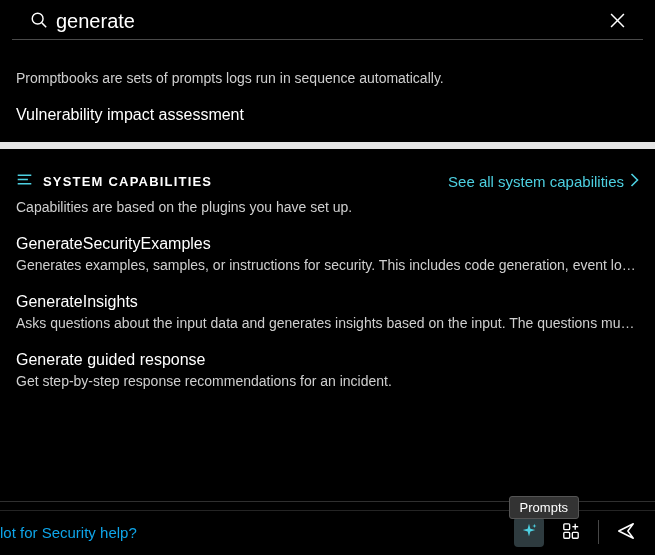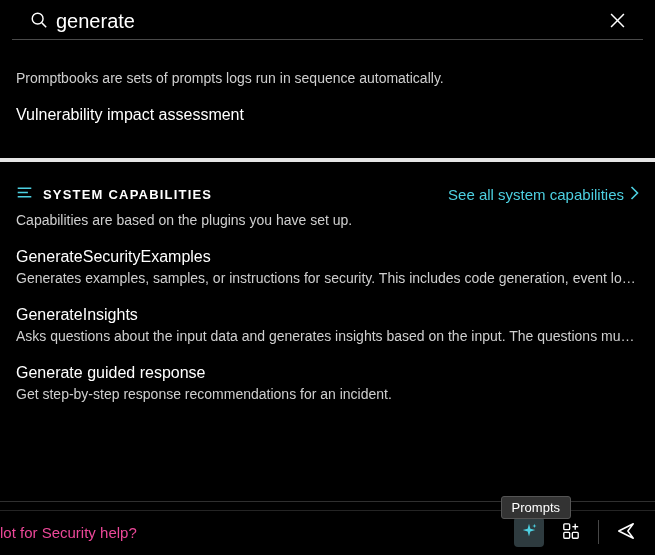--- a/index.html
+++ b/index.html
@@ -30,21 +30,21 @@
       color: #ffffff;
       font-size: 20px;
       outline: none;
     }
     .search-icon-svg { width: 18px; height: 18px; }
     .close-icon-svg { width: 15px; height: 15px; cursor: pointer; }
     
     .content { flex: 1; overflow: hidden; }
     
     .section { padding: 22px 16px 10px 16px; }
-    .section.sep { border-top: 4px solid #e5e5e5; margin-top: 24px; }
+    .section.sep { border-top: 7px solid #e5e5e5; margin-top: 8px; }
     .section-header-row {
       display: flex;
       align-items: center;
       justify-content: space-between;
     }
     .section-header-left {
       display: flex;
       align-items: center;
       gap: 10px;
     }
@@ -83,40 +83,40 @@
     .section-icon-svg { width: 17px; height: 17px; flex-shrink: 0; }
     
     .tooltip-wrapper {
       position: relative;
       border-top: 1px solid #2f2f2f;
       padding-top: 8px;
       margin-top: 4px;
     }
     .tooltip {
       position: absolute;
-      right: 84px;
+      right: 76px;
       top: -6px;
       background: #333333;
       border: 1px solid #555;
       color: #ffffff;
       padding: 3px 10px;
       font-size: 13px;
       border-radius: 3px;
     }
     
     .bottom-bar {
       display: flex;
       align-items: center;
       padding: 6px 14px 8px 0;
       gap: 12px;
       border-top: 1px solid #242424;
     }
     .bottom-placeholder {
       flex: 1;
-      color: #ec4899;
+      color: #0ea5e9;
       font-size: 15px;
       padding-left: 0;
     }
     .bottom-btn {
       width: 30px;
       height: 30px;
       display: flex;
       align-items: center;
       justify-content: center;
       border-radius: 4px;

